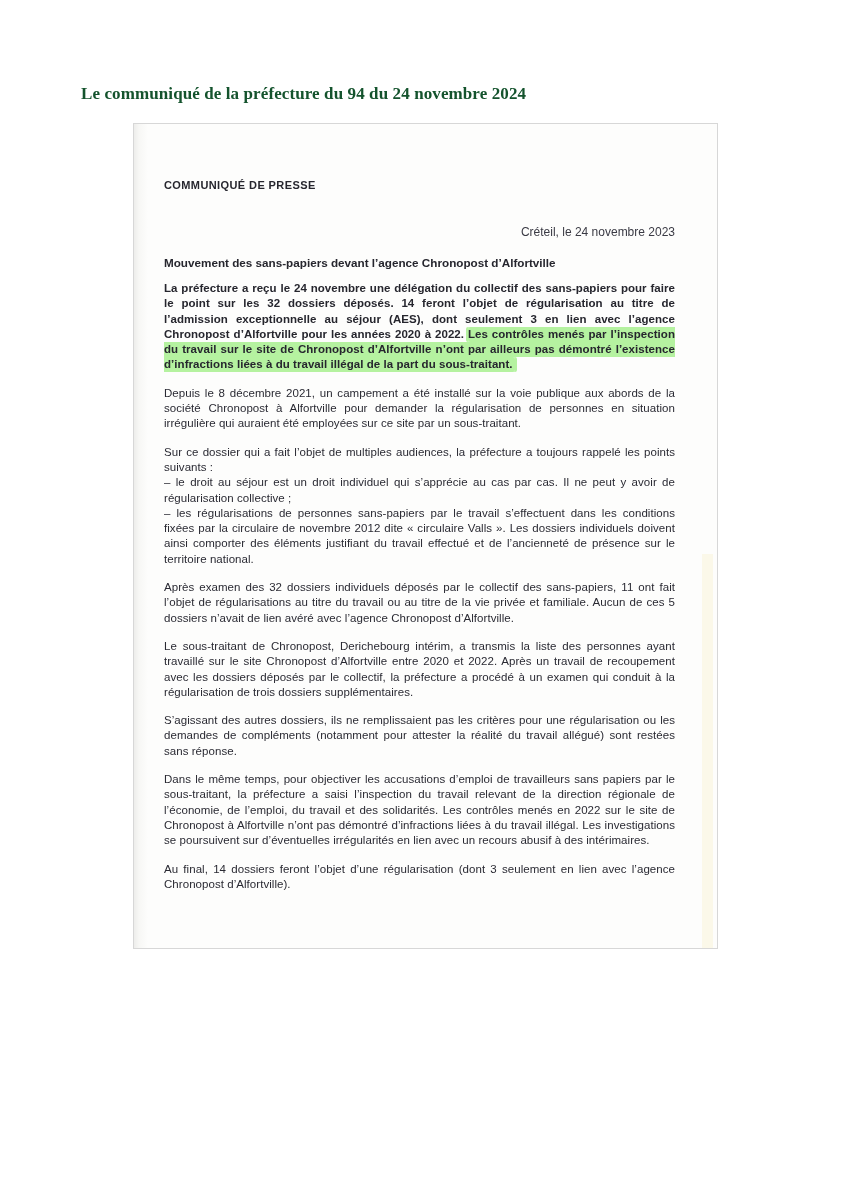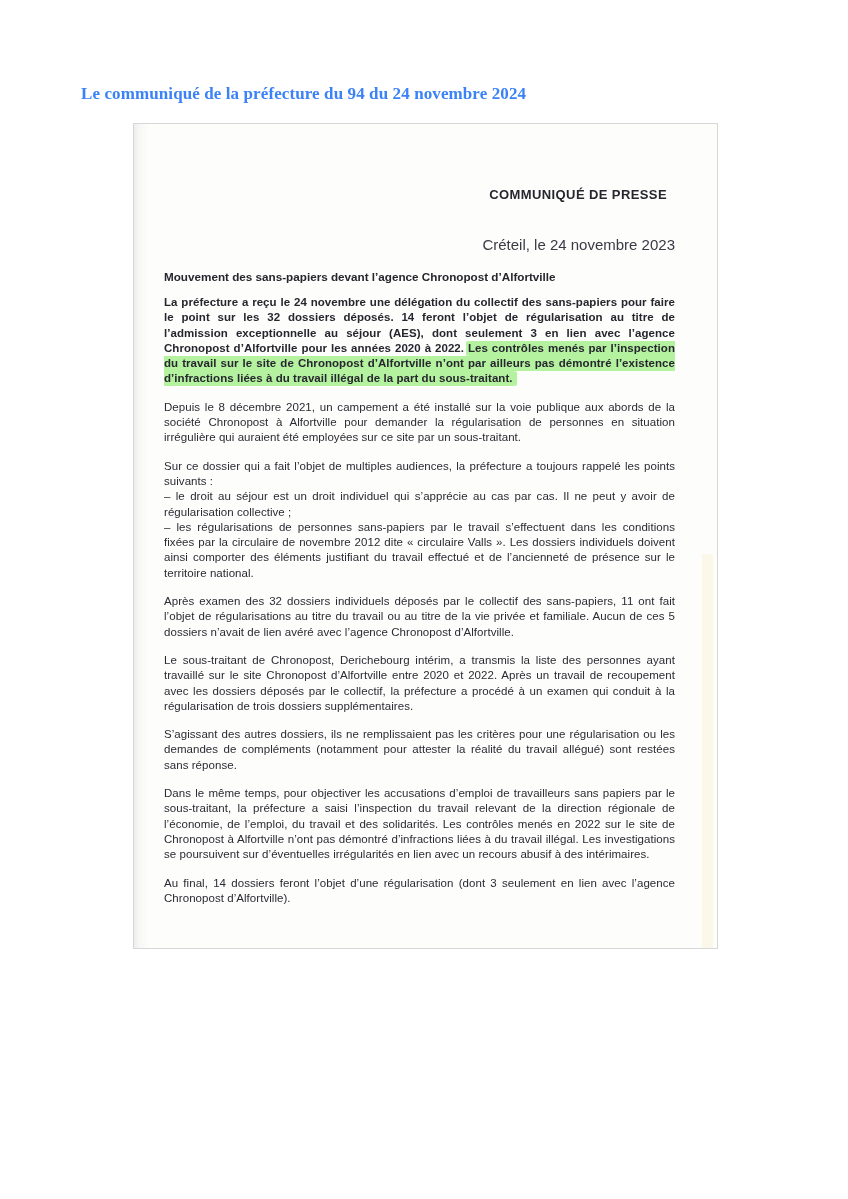--- a/index.html
+++ b/index.html
@@ -18,21 +18,21 @@
     overflow: hidden;
   }
   .page-title {
     position: absolute;
     left: 81px;
     top: 84px;
     margin: 0;
     font-family: "Liberation Serif", serif;
     font-weight: 700;
     font-size: 17px;
-    color: #3b82f6;
+    color: #14532d;
     letter-spacing: 0.1px;
     white-space: nowrap;
   }
   .doc-frame {
     position: absolute;
     left: 133px;
     top: 123px;
     width: 585px;
     height: 826px;
     border: 1px solid #d7d7d7;
@@ -52,30 +52,30 @@
   }
   .doc-inner {
     position: relative;
     box-sizing: border-box;
     width: 100%;
     height: 100%;
     padding: 55px 42px 30px 30px;
     color: #2a2a33;
   }
   .doc-header {
-    text-align: right;
+    text-align: left;
     font-weight: 700;
-    font-size: 13px;
+    font-size: 11px;
     letter-spacing: 0.4px;
     color: #26262e;
-    margin: 8px;
+    margin: 0;
   }
   .doc-dateline {
     text-align: right;
-    font-size: 15px;
+    font-size: 12px;
     color: #3a3a44;
     margin: 34px 0 0 0;
   }
   .doc-subject {
     font-weight: 700;
     font-size: 11.7px;
     color: #26262e;
     margin: 17px 0 12px 0;
   }
   .para {

